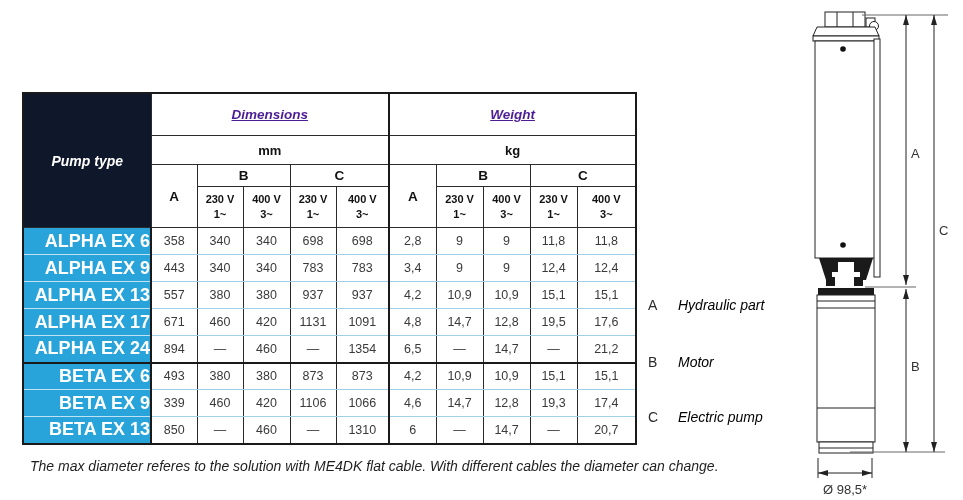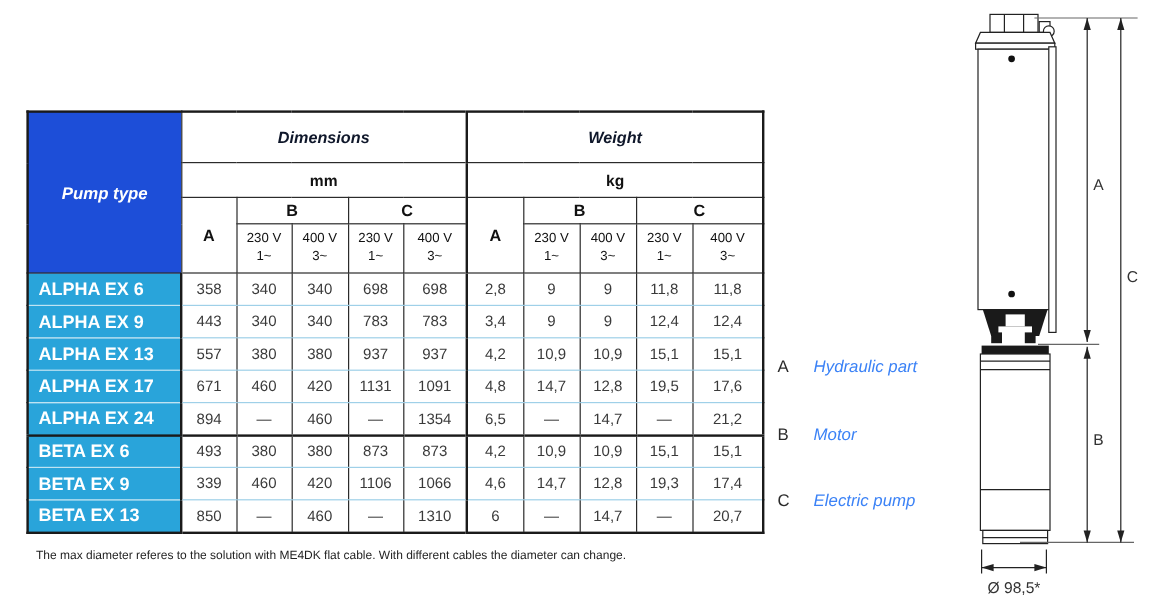--- a/index.html
+++ b/index.html
@@ -4,45 +4,45 @@
 <style>
   html,body{margin:0;padding:0;background:#fff;}
   .canvas{position:relative;width:963px;height:500px;background:#ffffff;overflow:hidden;
           font-family:"Liberation Sans",sans-serif;color:#222;}
 
   
   table.spec{position:absolute;left:22px;top:92px;width:613px;border-collapse:collapse;
              table-layout:fixed;border:2px solid #1a1a1a;}
   .spec th,.spec td{border:1px solid #2b2b2b;padding:0;text-align:center;vertical-align:middle;
                     font-family:"Liberation Sans",sans-serif;}
-  .corner{background:#1d4ed8;color:#fff;font-style:italic;font-weight:bold;font-size:14px;}
-  .sec-title{font-style:italic;font-weight:bold;font-size:13.5px;color:#0f172a;}
+  .corner{background:#0f172a;color:#fff;font-style:italic;font-weight:bold;font-size:14px;}
+  .sec-title{font-style:italic;font-weight:bold;font-size:13.5px;color:#4c1d95;text-decoration:underline;}
   .unit{font-weight:bold;font-size:13px;color:#111;}
   .hr1 th{height:41px;}
   .hr2 th{height:28px;}
   .hr3 th{height:21px;font-weight:bold;font-size:13.5px;color:#111;}
-  .hr4 th{height:40px;font-weight:normal;font-size:11px;line-height:1.35;color:#111;margin-left:45px;}
+  .hr4 th{height:40px;font-weight:bold;font-size:11px;line-height:1.35;color:#111;margin-left:45px;}
   .spec tbody tr{height:27px;}
   .spec tbody td.num{font-size:12.5px;color:#3a3a3a;
                      border-top:1px solid #9fd0e8;border-bottom:1px solid #9fd0e8;}
-  .spec tbody td.pname{background:#29a4da;color:#fff;font-weight:bold;font-size:15px;
-                       text-align:left;padding-left:8px;
+  .spec tbody td.pname{background:#29a4da;color:#fff;font-weight:bold;font-size:18px;
+                       text-align:right;padding-left:8px;
                        border-top:1px solid #bfe3f2;border-bottom:1px solid #bfe3f2;
                        border-right:2px solid #1a1a1a;}
   .spec tr.group-start td{border-top:2px solid #1a1a1a !important;}
   .sec-start{border-left:2px solid #1a1a1a !important;margin-left:44px;}
 
   
   .legend-item{position:absolute;left:648px;display:flex;align-items:baseline;}
   .lkey{font-size:14px;color:#2b2b2b;width:30px;}
-  .llabel{font-style:italic;font-size:14px;color:#3b82f6;}
+  .llabel{font-style:italic;font-size:14px;color:#000000;}
   .li-a{top:297px}.li-b{top:354px}.li-c{top:409px}
 
   
-  .footnote{position:absolute;left:30px;top:458px;font-size:10px;color:#1f1f1f;}
+  .footnote{position:absolute;left:30px;top:458px;font-style:italic;font-size:14px;color:#1f1f1f;}
 
   
   .diagram{position:absolute;left:790px;top:5px;}
   .diagram text{font-family:"Liberation Sans",sans-serif;fill:#333;font-size:13px;}
 </style>
 </head>
 <body>
 
 <div class="canvas">
 

